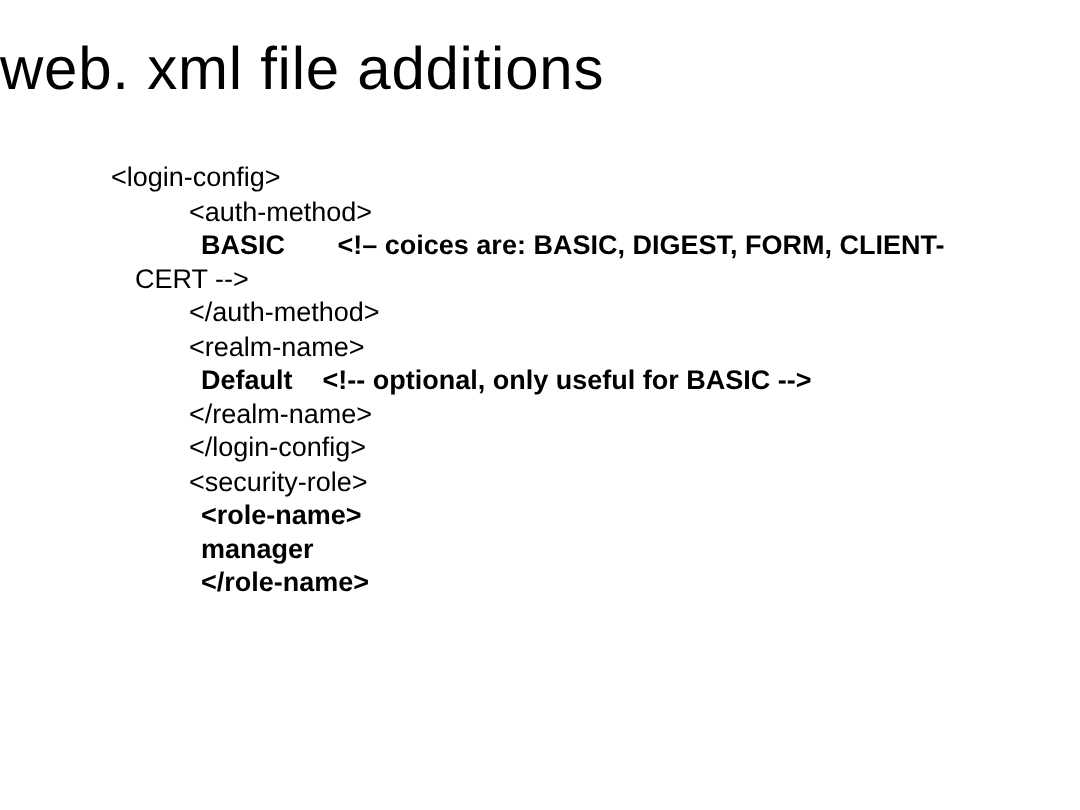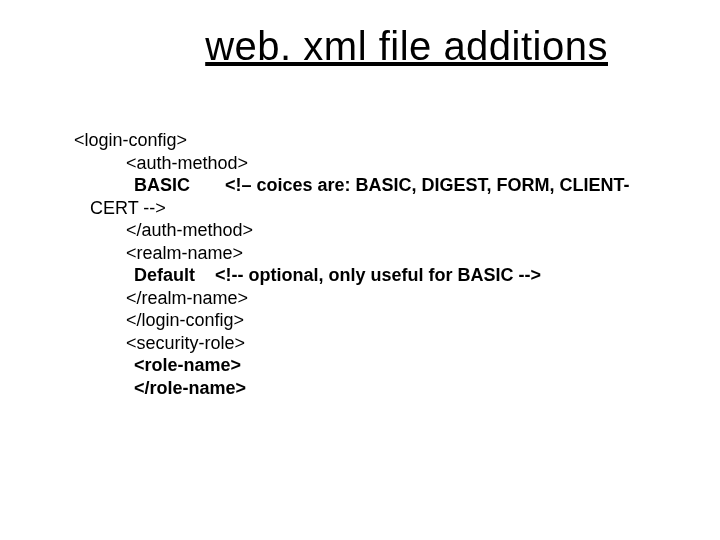--- a/index.html
+++ b/index.html
@@ -15,28 +15,27 @@
     position: relative;
     width: 720px;
     height: 540px;
     box-sizing: border-box;
   }
   .title {
     position: absolute;
     top: 24px;
     left: 0;
     width: 608px;
-    text-align: right;
+    text-align: left;
     font-size: 40px;
     letter-spacing: 0.5px;
-    text-decoration: underline;
   }
   .body {
     position: absolute;
-    top: 129px;
+    top: 107px;
     left: 74px;
     width: 590px;
     font-size: 18px;
     line-height: 1.25;
   }
   .ind0 { margin-left: 0; }
   .ind1 { margin-left: 52px; }
   .ind2 { margin-left: 60px; font-weight: bold; }
   .cert-line { margin-left: 16px; }
   .line { white-space: pre; }
@@ -52,15 +51,16 @@
     <div class="line ind1">&lt;auth-method&gt;</div>
     <div class="line ind2">BASIC       &lt;!– coices are: BASIC, DIGEST, FORM, CLIENT-</div>
     <div class="line cert-line">CERT --&gt;</div>
     <div class="line ind1">&lt;/auth-method&gt;</div>
     <div class="line ind1">&lt;realm-name&gt;</div>
     <div class="line ind2">Default    &lt;!-- optional, only useful for BASIC --&gt;</div>
     <div class="line ind1">&lt;/realm-name&gt;</div>
     <div class="line ind1">&lt;/login-config&gt;</div>
     <div class="line ind1">&lt;security-role&gt;</div>
     <div class="line ind2">&lt;role-name&gt;</div>
+    <div class="line ind2">manager</div>
     <div class="line ind2">&lt;/role-name&gt;</div>
   </div>
 </div>
 
 </body></html>

